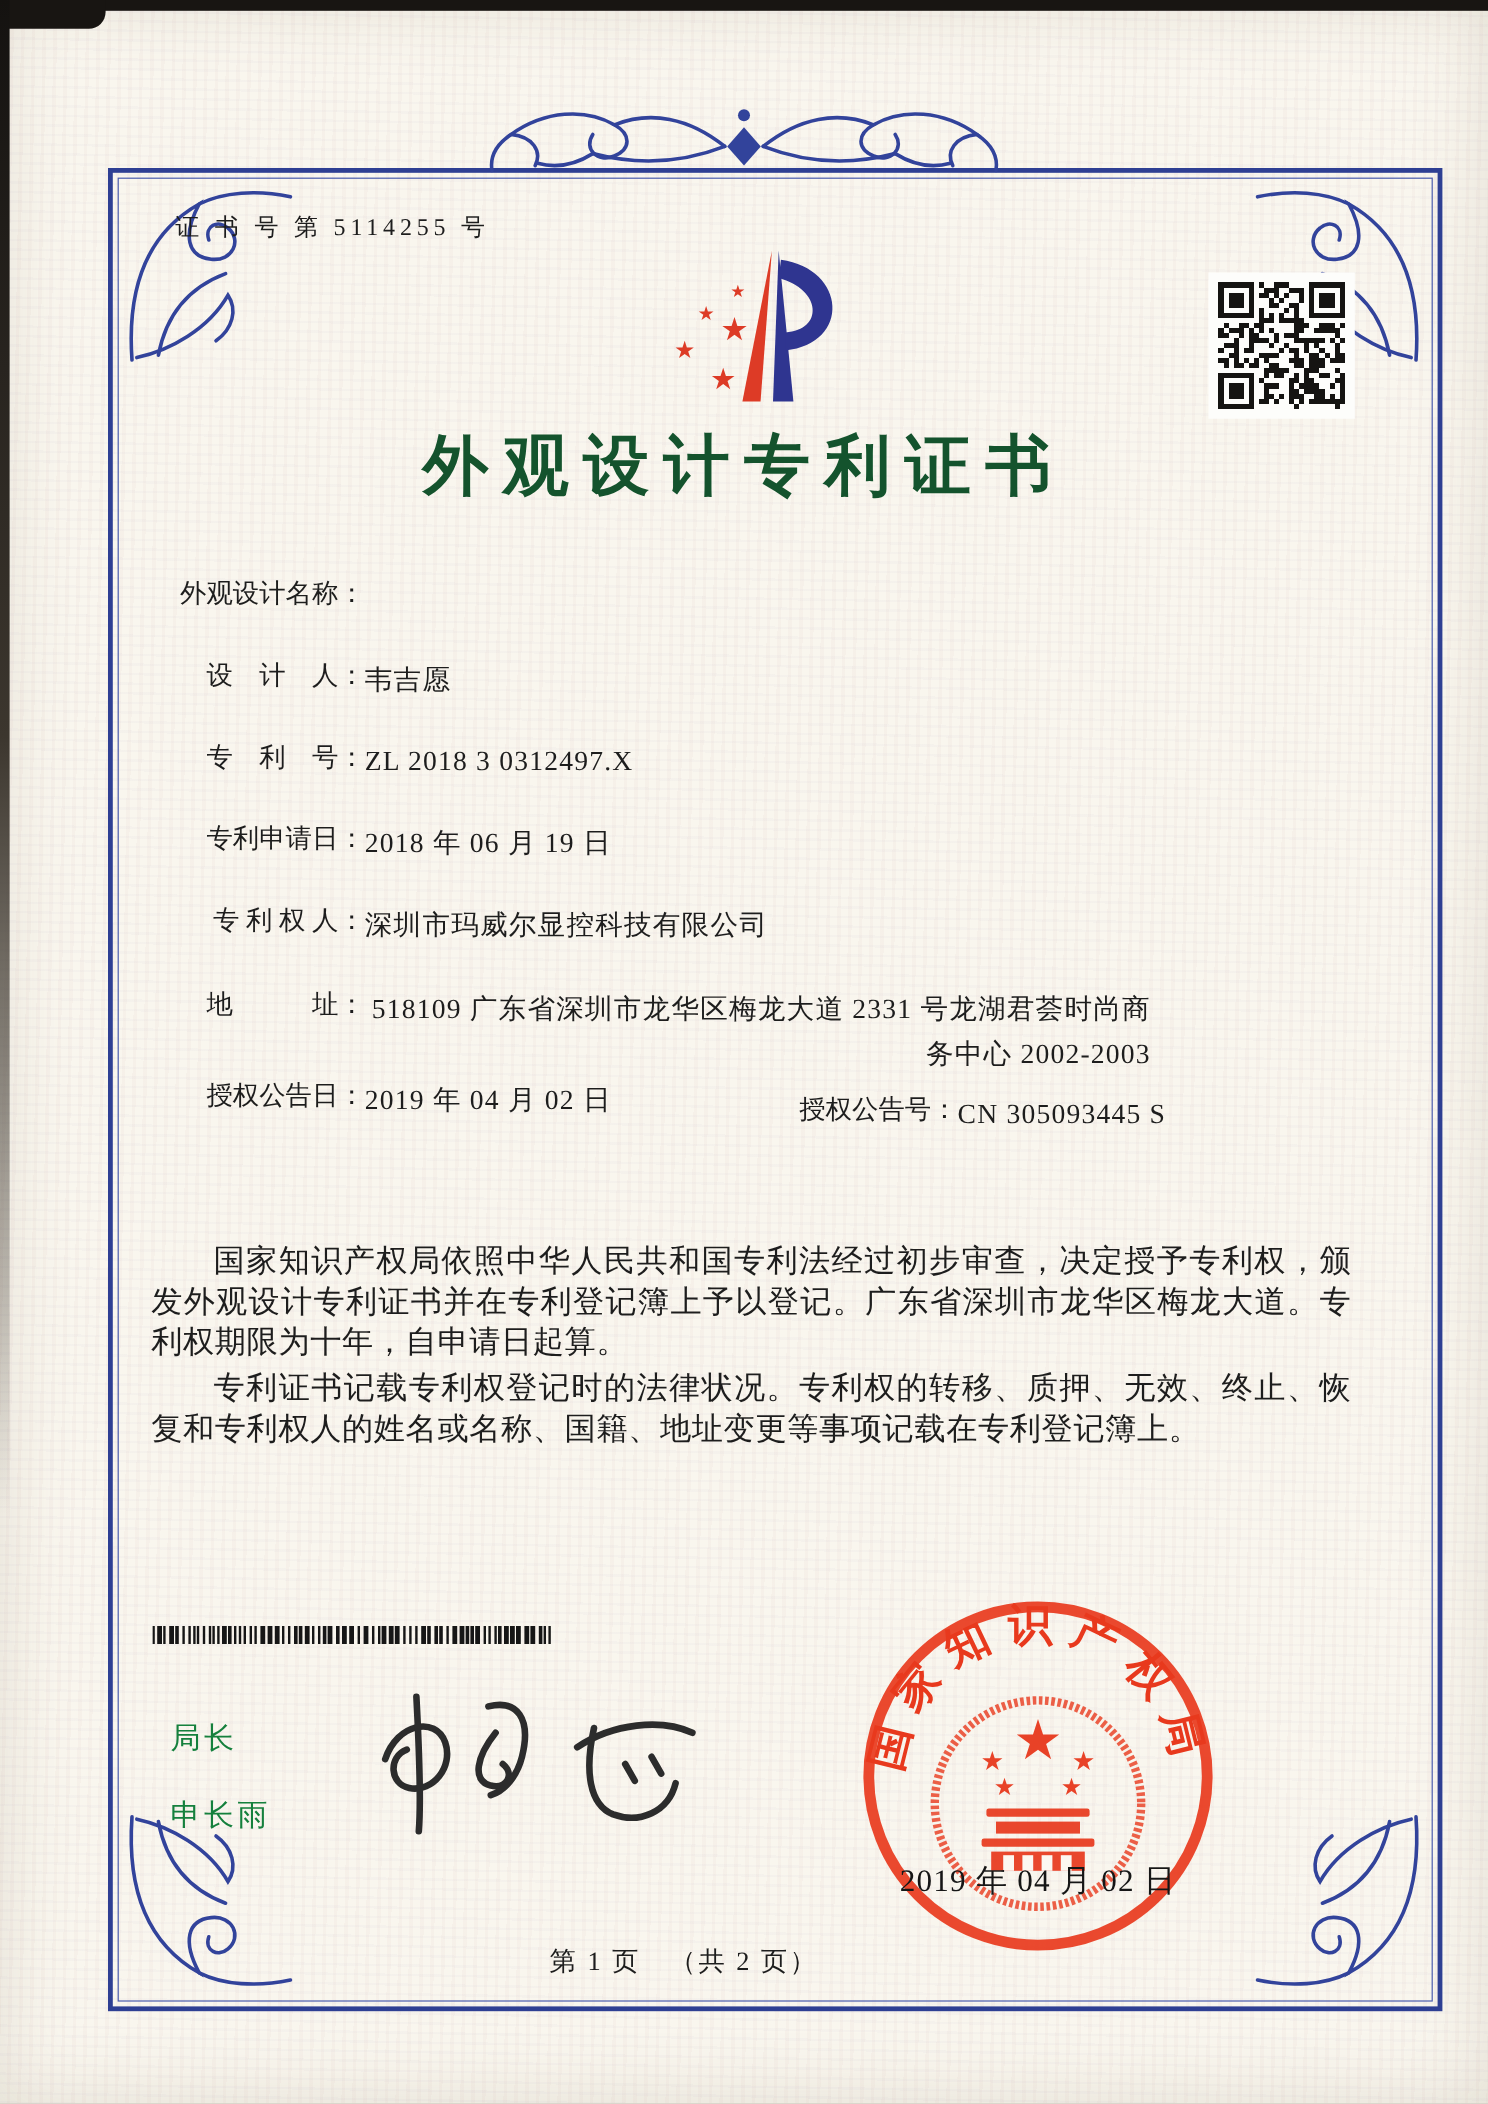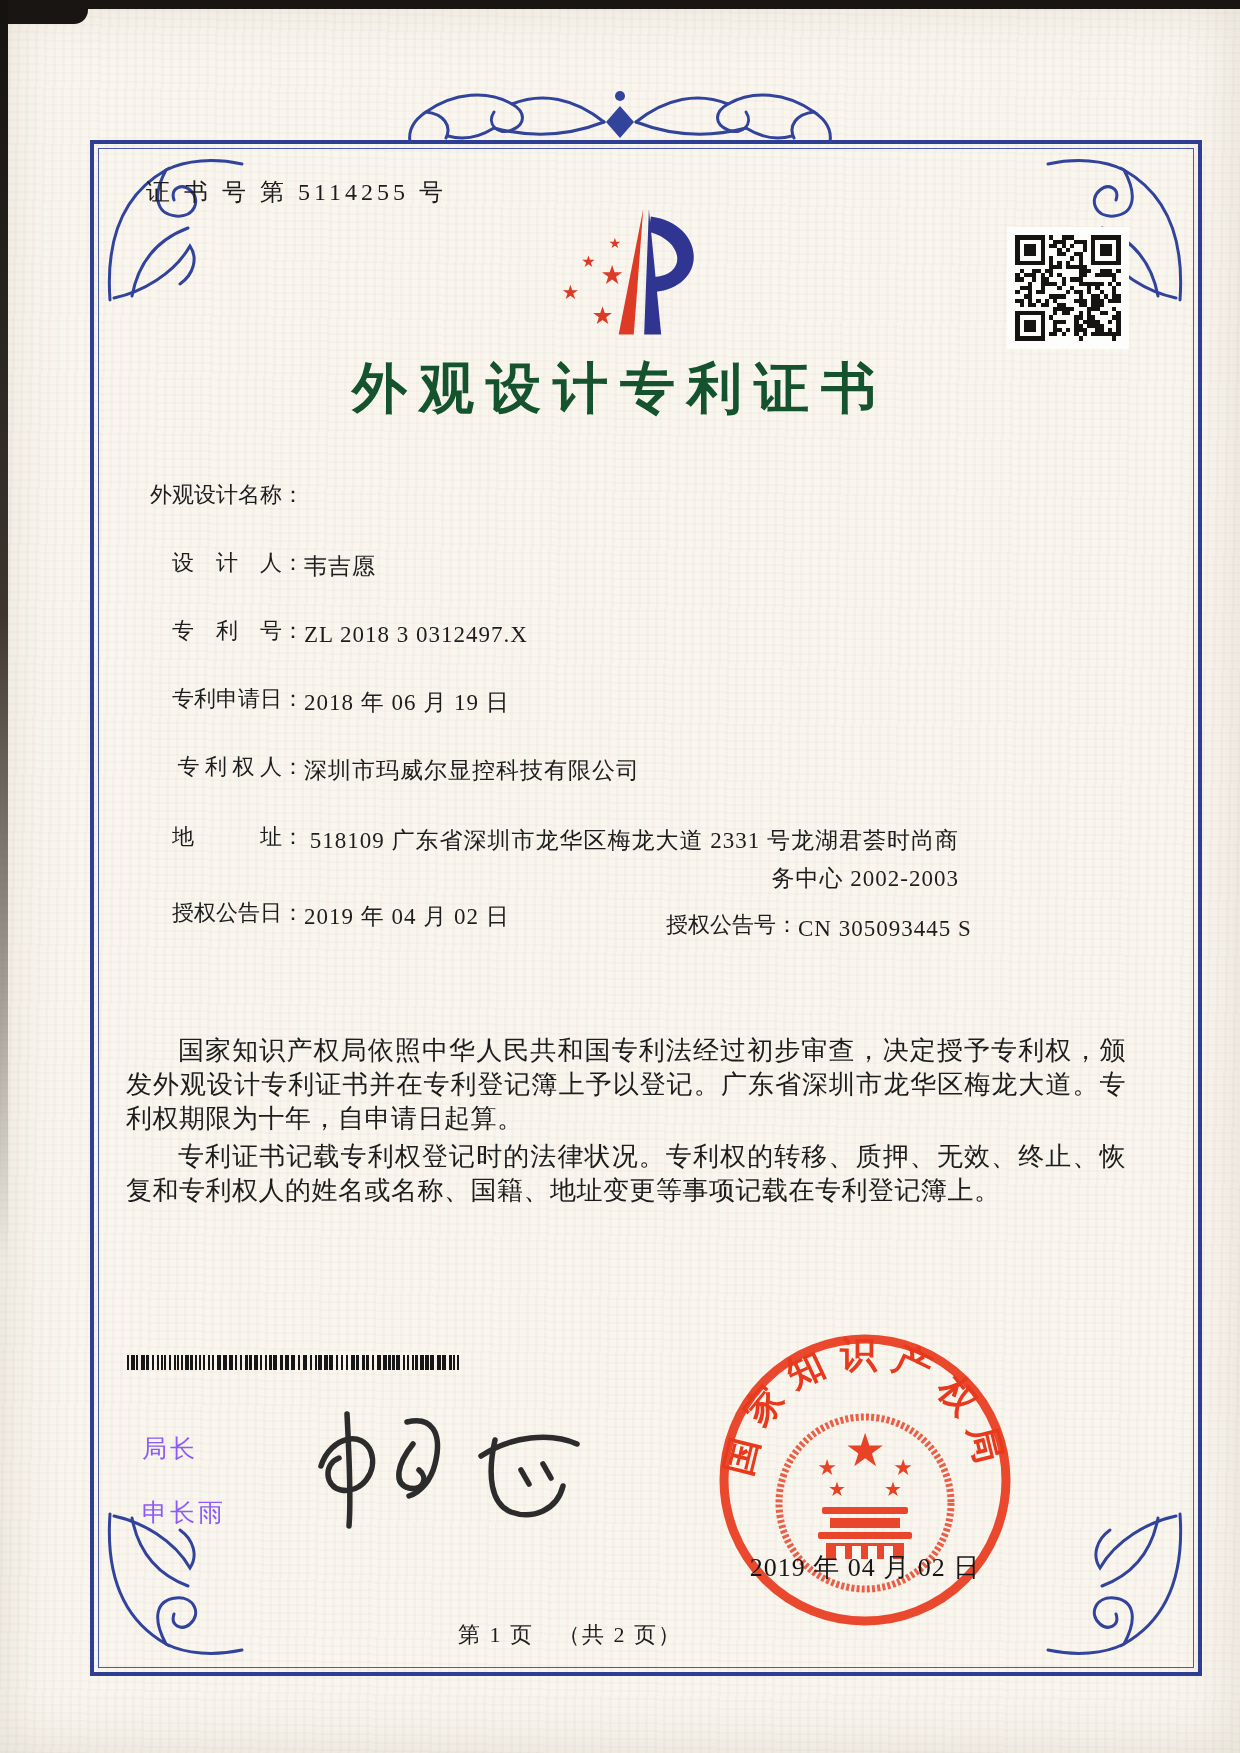--- a/index.html
+++ b/index.html
@@ -24,42 +24,42 @@
   
   .frame{left:90px;top:140px;width:1104px;height:1528px;border:4px solid #2e3f93;}
   .frame-inner{position:absolute;inset:4px;border:1px solid #4a5cad;}
   .corner{width:150px;height:150px;color:#32439b;}
   .corner.tl{left:102px;top:152px;}
   .corner.tr{right:52px;top:152px;transform:scaleX(-1);}
   .corner.bl{left:102px;bottom:91px;transform:scaleY(-1);}
   .corner.br{right:52px;bottom:91px;transform:scale(-1,-1);}
   .topdec{left:390px;top:76px;width:460px;height:84px;}
   
-  .cert-no{left:146px;top:176px;font-size:24px;letter-spacing:4px;}
+  .cert-no{left:146px;top:176px;font-size:20px;letter-spacing:4px;}
   .logo{left:545px;top:196px;width:170px;height:145px;}
   .qr{left:1007px;top:227px;width:122px;height:122px;}
   .title{left:150px;top:352px;width:940px;text-align:center;
     font-size:55px;font-weight:bold;letter-spacing:12px;color:#14532d;}
   
   .row{left:146px;width:960px;display:flex;align-items:flex-start;text-align:right;}
   .flabel{flex:none;width:158px;font-size:22px;white-space:nowrap;}
   .fvalue{font-size:23px;line-height:38px;letter-spacing:1px;}
   .r-design{top:480px;} .r-designer{top:548px;} .r-patno{top:616px;}
   .r-filing{top:684px;} .r-patentee{top:752px;}
   .r-address{top:822px;} .r-address .fvalue{max-width:655px;}
   .r-grantdate{top:898px;width:520px;}
   .r-grantno{left:640px;top:910px;width:420px;}
   
   .para{left:126px;width:1000px;font-size:26px;line-height:34px;
     text-align:justify;text-indent:2em;letter-spacing:.5px;}
   .p1{top:1034px;} .p2{top:1140px;}
   
   .barcode{left:127px;top:1355px;width:337px;height:15px;}
   .signer{left:142px;font-size:25px;font-family:"Liberation Sans","DejaVu Sans",sans-serif;
-    font-weight:500;letter-spacing:3px;color:#8b5cf6;}
+    font-weight:500;letter-spacing:3px;color:#15803d;}
   .signer-title{top:1432px;} .signer-name{top:1496px;}
   .signature{left:285px;top:1392px;width:300px;height:155px;}
   .seal{left:710px;top:1325px;width:310px;height:310px;}
   .seal-date{left:720px;top:1550px;width:290px;text-align:center;
     font-size:26px;letter-spacing:1px;color:#161616;z-index:3;}
   .page-no{left:0;top:1620px;width:1140px;text-align:center;font-size:22px;letter-spacing:2px;}
   .back-note{left:0;top:1698px;width:1150px;text-align:center;font-size:26px;letter-spacing:7px;}
 </style>
 </head>
 <body>

